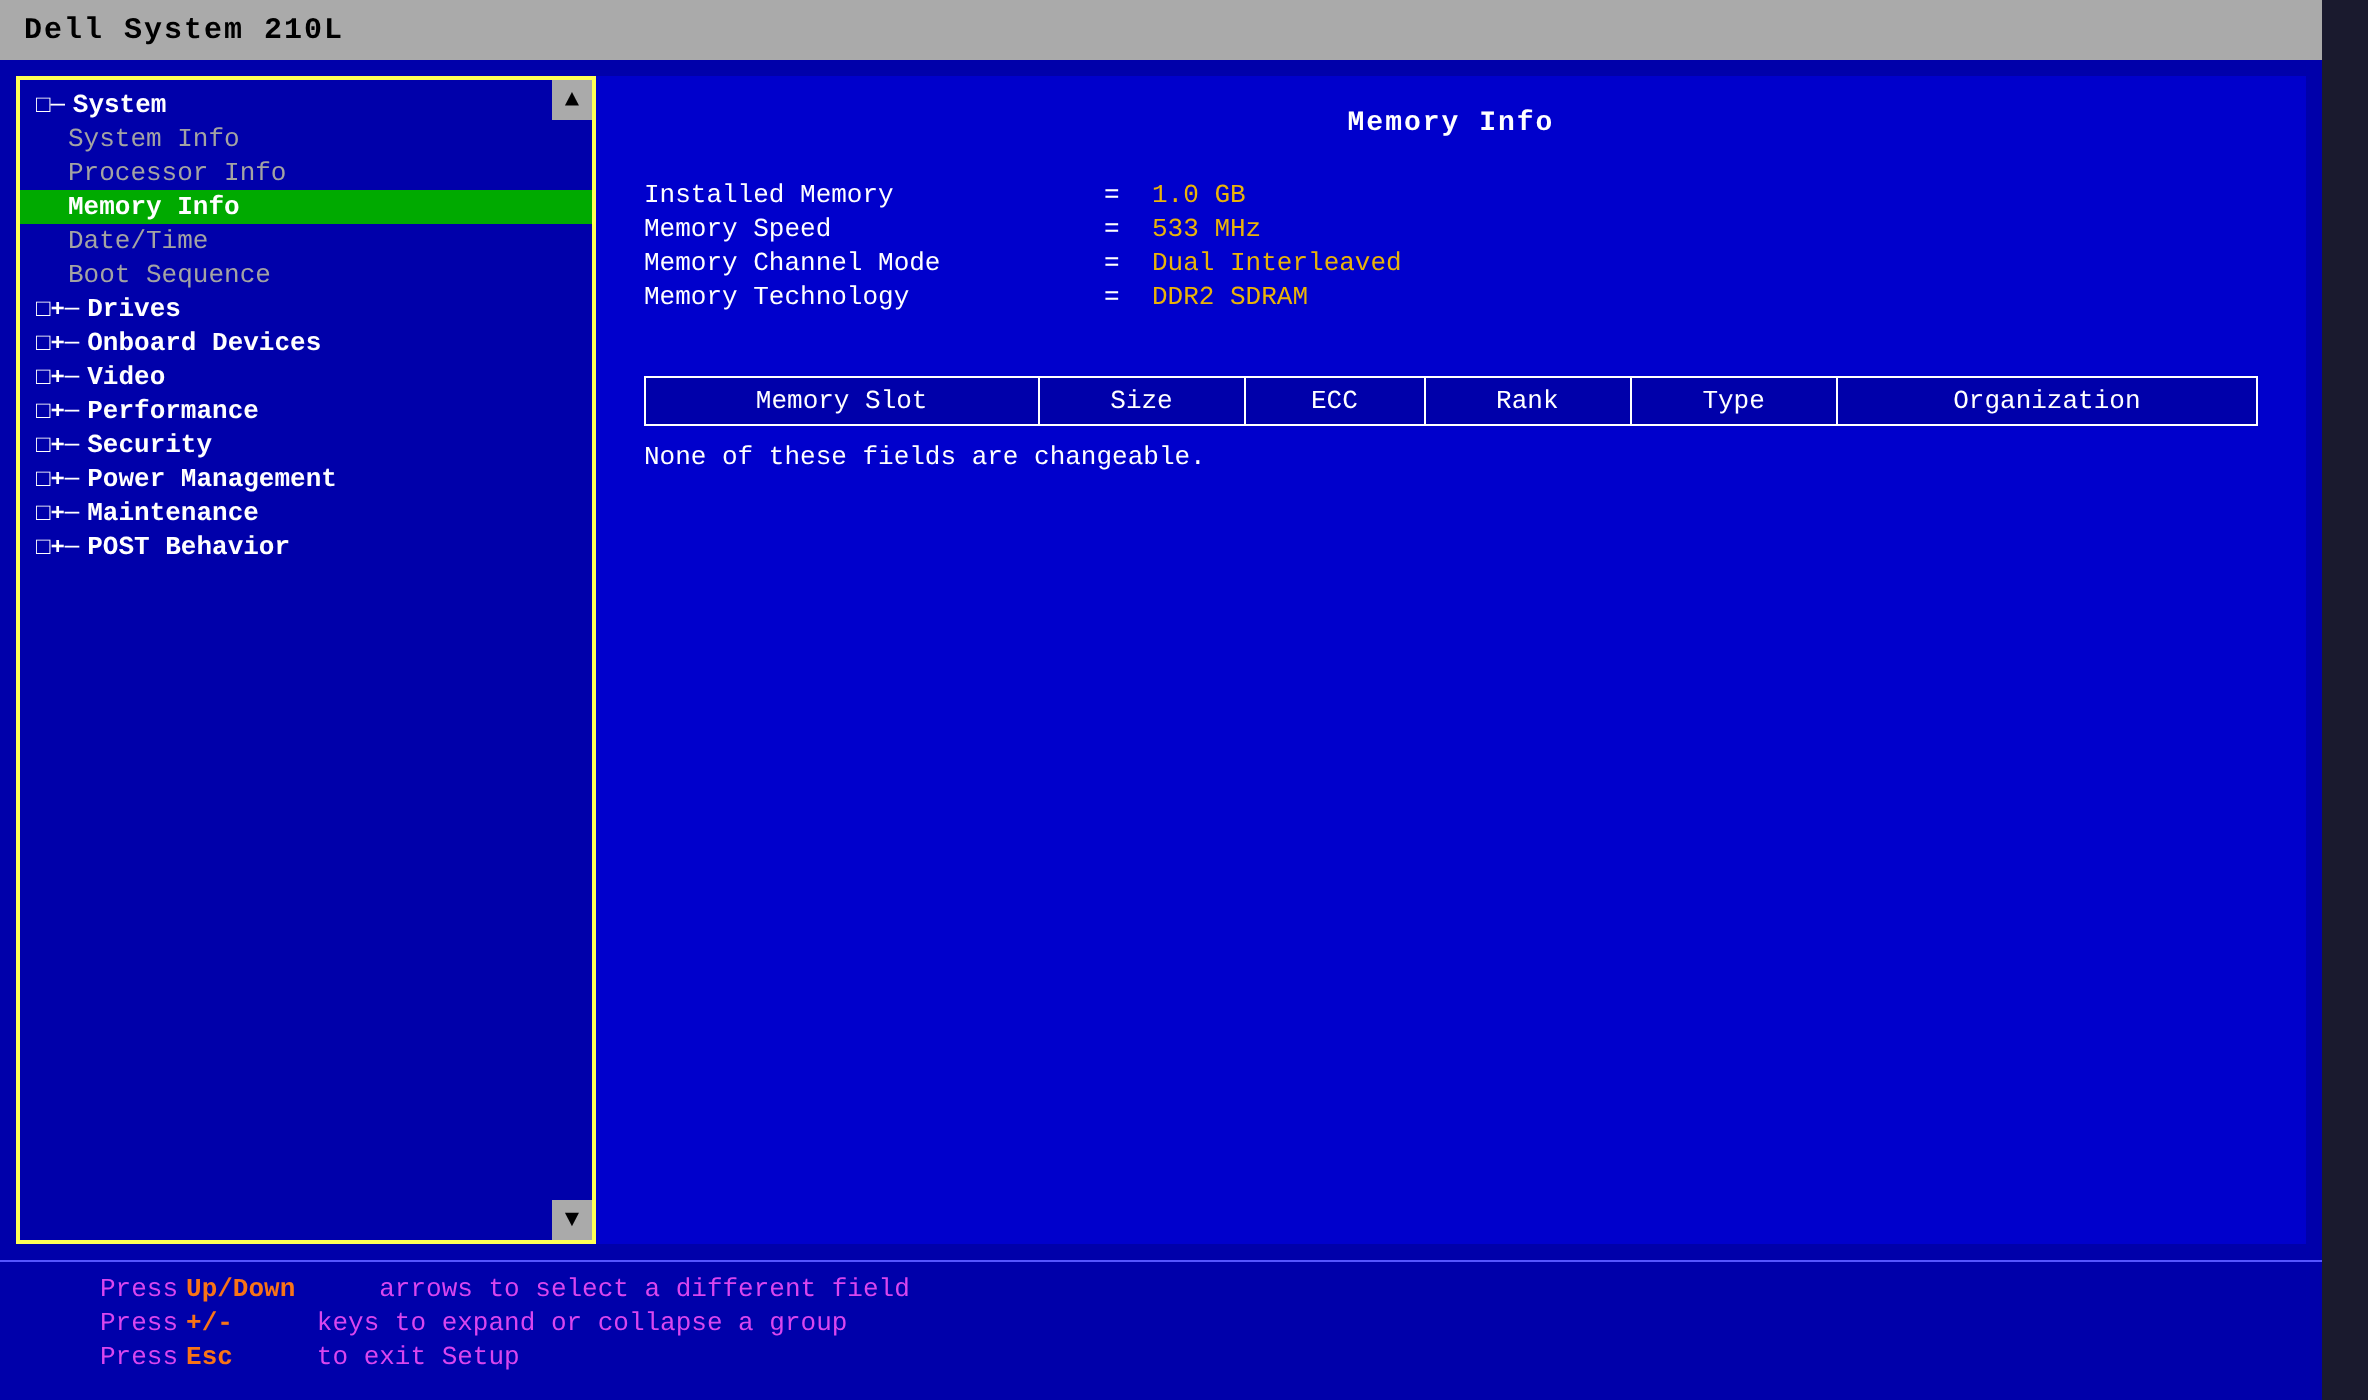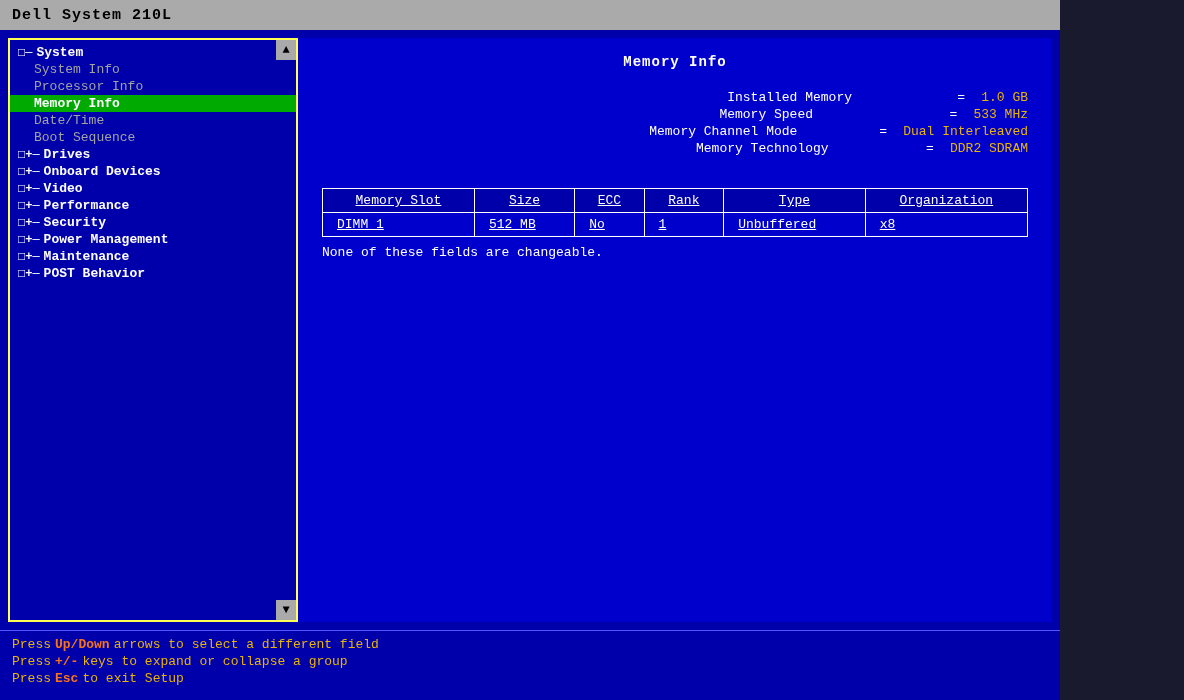--- a/index.html
+++ b/index.html
@@ -5,21 +5,21 @@
     * { margin: 0; padding: 0; box-sizing: border-box; }
     body {
       width: 1184px;
       height: 700px;
       background: #1a1a2e;
       font-family: 'Courier New', Courier, monospace;
       overflow: hidden;
     }
 
     .outer-frame {
-      width: 1060px;
+      width: 1161px;
       height: 700px;
       background: #0000aa;
       display: flex;
       flex-direction: column;
     }
 
     
     .title-bar {
       background: #aaaaaa;
       color: #000000;
@@ -140,21 +140,20 @@
       font-size: 14px;
       margin-bottom: 12px;
       letter-spacing: 1px;
     }
 
     .info-grid {
       display: flex;
       flex-direction: column;
       gap: 2px;
       margin-bottom: 16px;
-      align-items: flex-end;
     }
 
     .info-row {
       display: flex;
       align-items: center;
       gap: 0;
     }
 
     .info-label {
       width: 230px;
@@ -179,21 +178,20 @@
     }
 
     .memory-table th,
     .memory-table td {
       border: 1px solid #ffffff;
       padding: 4px 14px;
       font-family: 'Courier New', Courier, monospace;
       font-size: 13px;
       color: #ffffff;
       white-space: nowrap;
-      text-decoration: underline;
     }
 
     .memory-table th {
       background: #0000aa;
       font-weight: normal;
     }
 
     .memory-table td {
       background: #0000cc;
     }
@@ -221,21 +219,22 @@
       align-items: center;
       gap: 4px;
     }
 
     .status-key {
       font-weight: bold;
       color: #f97316;
     }
 
     .status-normal {
-      color: #eab308;
+      color: #d946ef;
+      margin-left: 38px;
     }
   </style>
 </head>
 <body>
 
 <div class="outer-frame">
 
   <div class="title-bar">
     <span>Dell System 210L</span>
   </div>
@@ -335,28 +334,20 @@
             <tr>
               <th>Memory Slot</th>
               <th>Size</th>
               <th>ECC</th>
               <th>Rank</th>
               <th>Type</th>
               <th>Organization</th>
             </tr>
           </thead>
           <tbody>
-            <tr>
-              <td>DIMM 1</td>
-              <td>512 MB</td>
-              <td>No</td>
-              <td>1</td>
-              <td>Unbuffered</td>
-              <td>x8</td>
-            </tr>
           </tbody>
         </table>
 
       <div class="note-text">None of these fields are changeable.</div>
 
     </div>
   </div>
 
   <div class="status-bar" id="status-bar">
 

